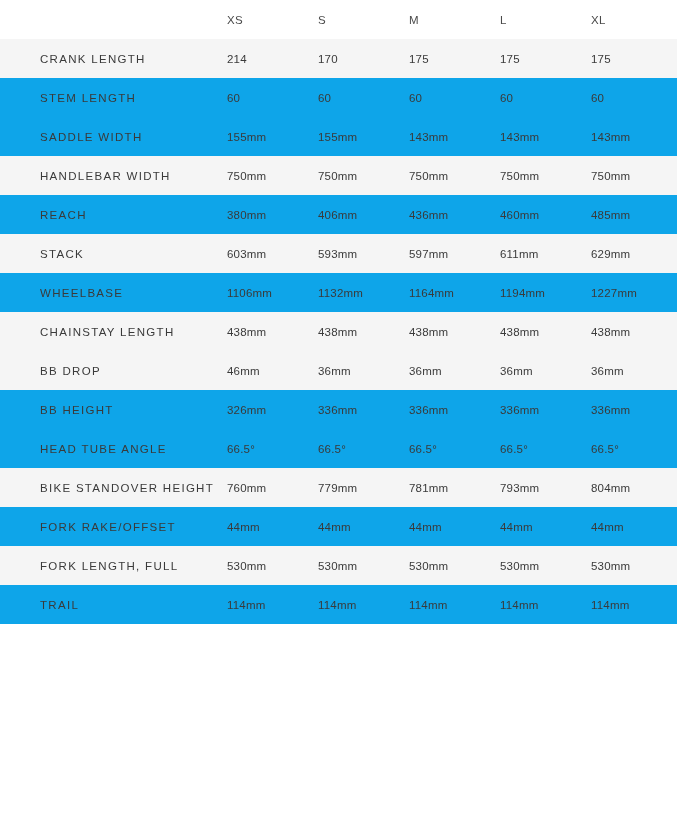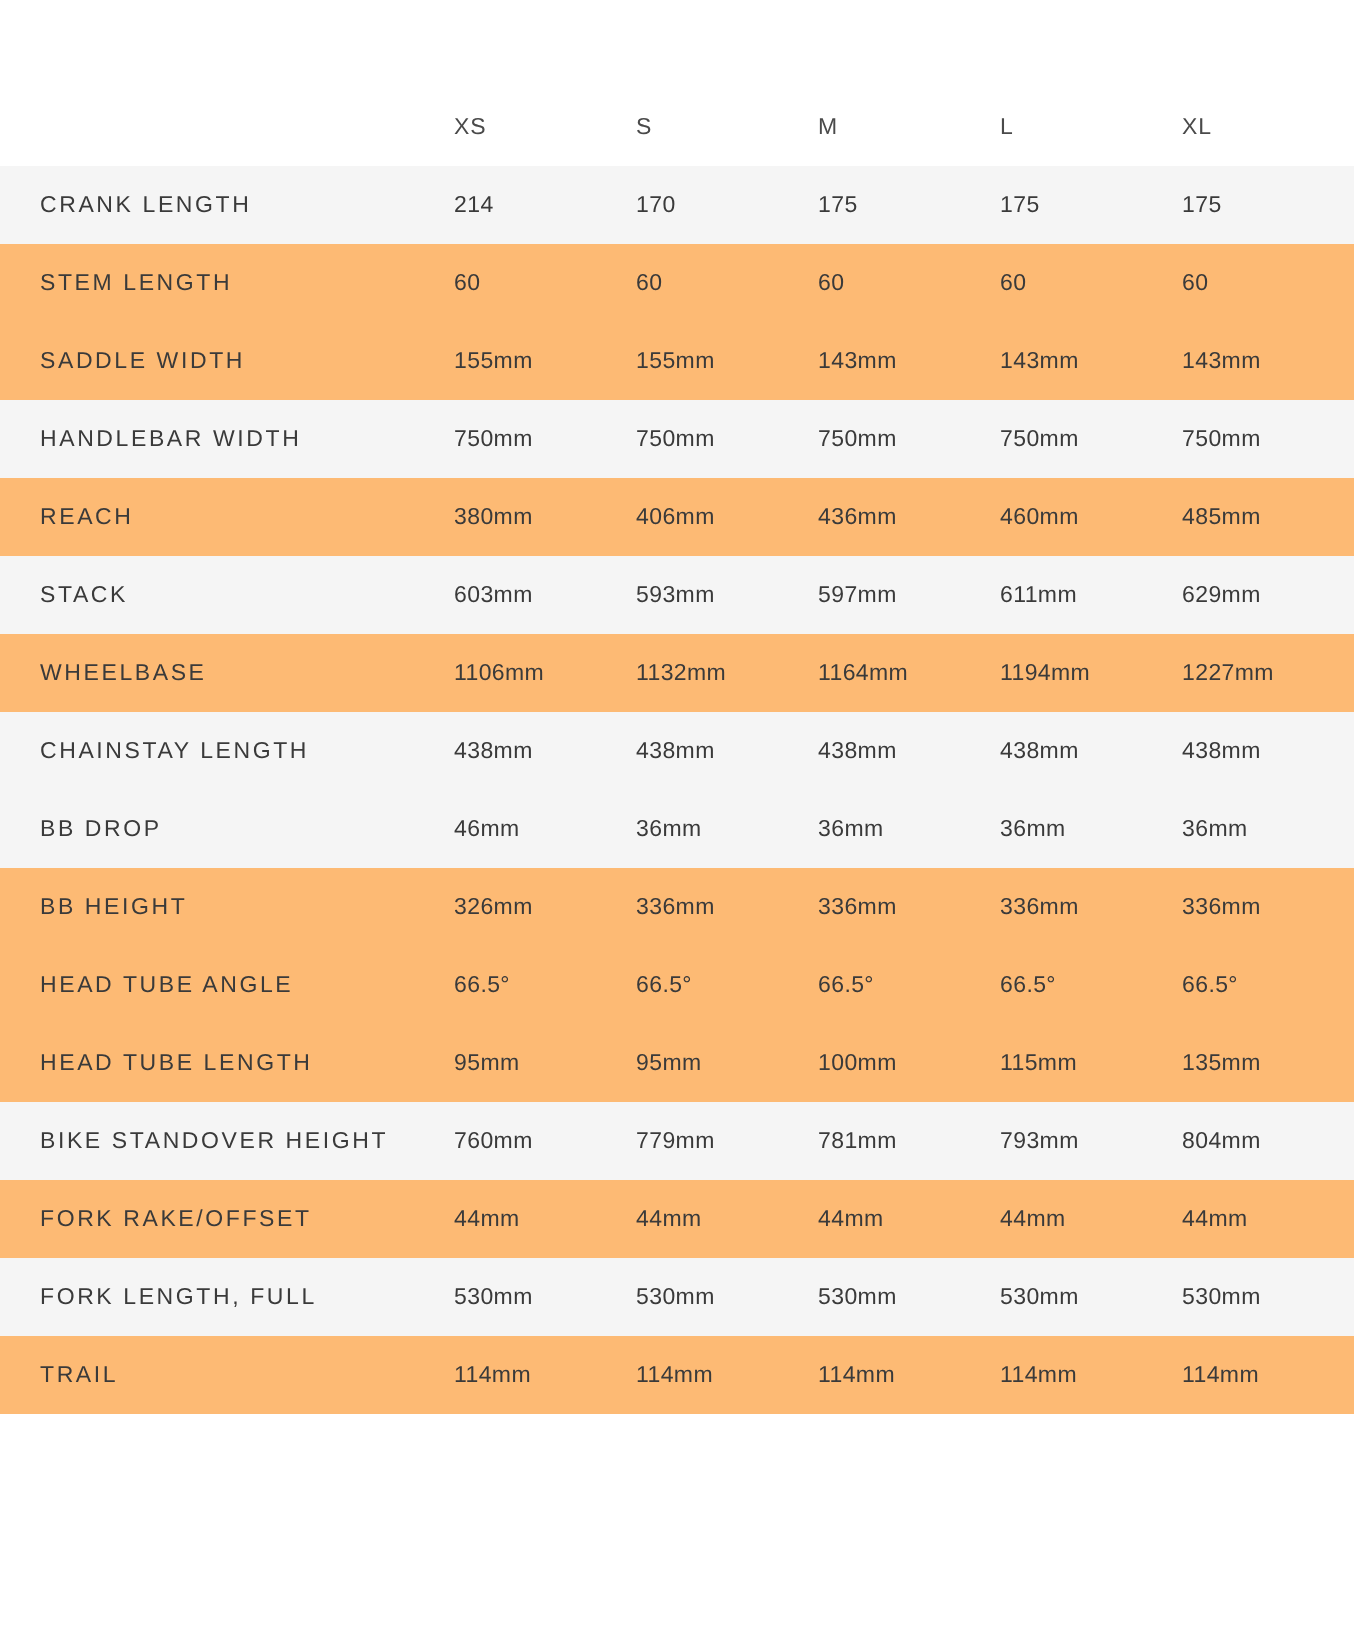--- a/index.html
+++ b/index.html
@@ -11,21 +11,20 @@
     width: 677px;
     height: 822px;
     font-family: "Liberation Sans", sans-serif;
     color: #2e2e2e;
     overflow: hidden;
   }
   .geo-table {
     width: 677px;
     border-collapse: collapse;
     table-layout: fixed;
-    margin-top: 44px;
   }
   .geo-table col.label-col { width: 222px; }
   .geo-table col.size-col { width: 91px; }
   .geo-table th, .geo-table td {
     text-align: left;
     vertical-align: middle;
     padding: 0;
     height: 39px;
     font-weight: normal;
   }
@@ -33,23 +32,23 @@
     height: 34px;
     font-size: 11.5px;
     letter-spacing: 0.4px;
     color: #4a4a4a;
     background: #ffffff;
     padding-left: 0;
   }
   thead th.head-label { padding-left: 28px; }
   thead th.head-size { padding-left: 5px; }
   tbody tr.odd { background: #f5f5f5; }
-  tbody tr.even { background: #fdba74; }
+  tbody tr.even { background: #0ea5e9; }
   tbody td.row-label {
-    padding-left: 20px;
+    padding-left: 40px;
     font-size: 11.5px;
     letter-spacing: 1.3px;
     color: #3a3a3a;
     text-transform: uppercase;
   }
   tbody td.row-val {
     padding-left: 5px;
     font-size: 11.5px;
     letter-spacing: 0.2px;
     color: #3a3a3a;
@@ -159,28 +158,20 @@
         <td class="row-val">336mm</td>
       </tr>
       <tr class="even">
         <td class="row-label">HEAD TUBE ANGLE</td>
         <td class="row-val">66.5°</td>
         <td class="row-val">66.5°</td>
         <td class="row-val">66.5°</td>
         <td class="row-val">66.5°</td>
         <td class="row-val">66.5°</td>
       </tr>
-      <tr class="even">
-        <td class="row-label">HEAD TUBE LENGTH</td>
-        <td class="row-val">95mm</td>
-        <td class="row-val">95mm</td>
-        <td class="row-val">100mm</td>
-        <td class="row-val">115mm</td>
-        <td class="row-val">135mm</td>
-      </tr>
       <tr class="odd">
         <td class="row-label">BIKE STANDOVER HEIGHT</td>
         <td class="row-val">760mm</td>
         <td class="row-val">779mm</td>
         <td class="row-val">781mm</td>
         <td class="row-val">793mm</td>
         <td class="row-val">804mm</td>
       </tr>
       <tr class="even">
         <td class="row-label">FORK RAKE/OFFSET</td>

